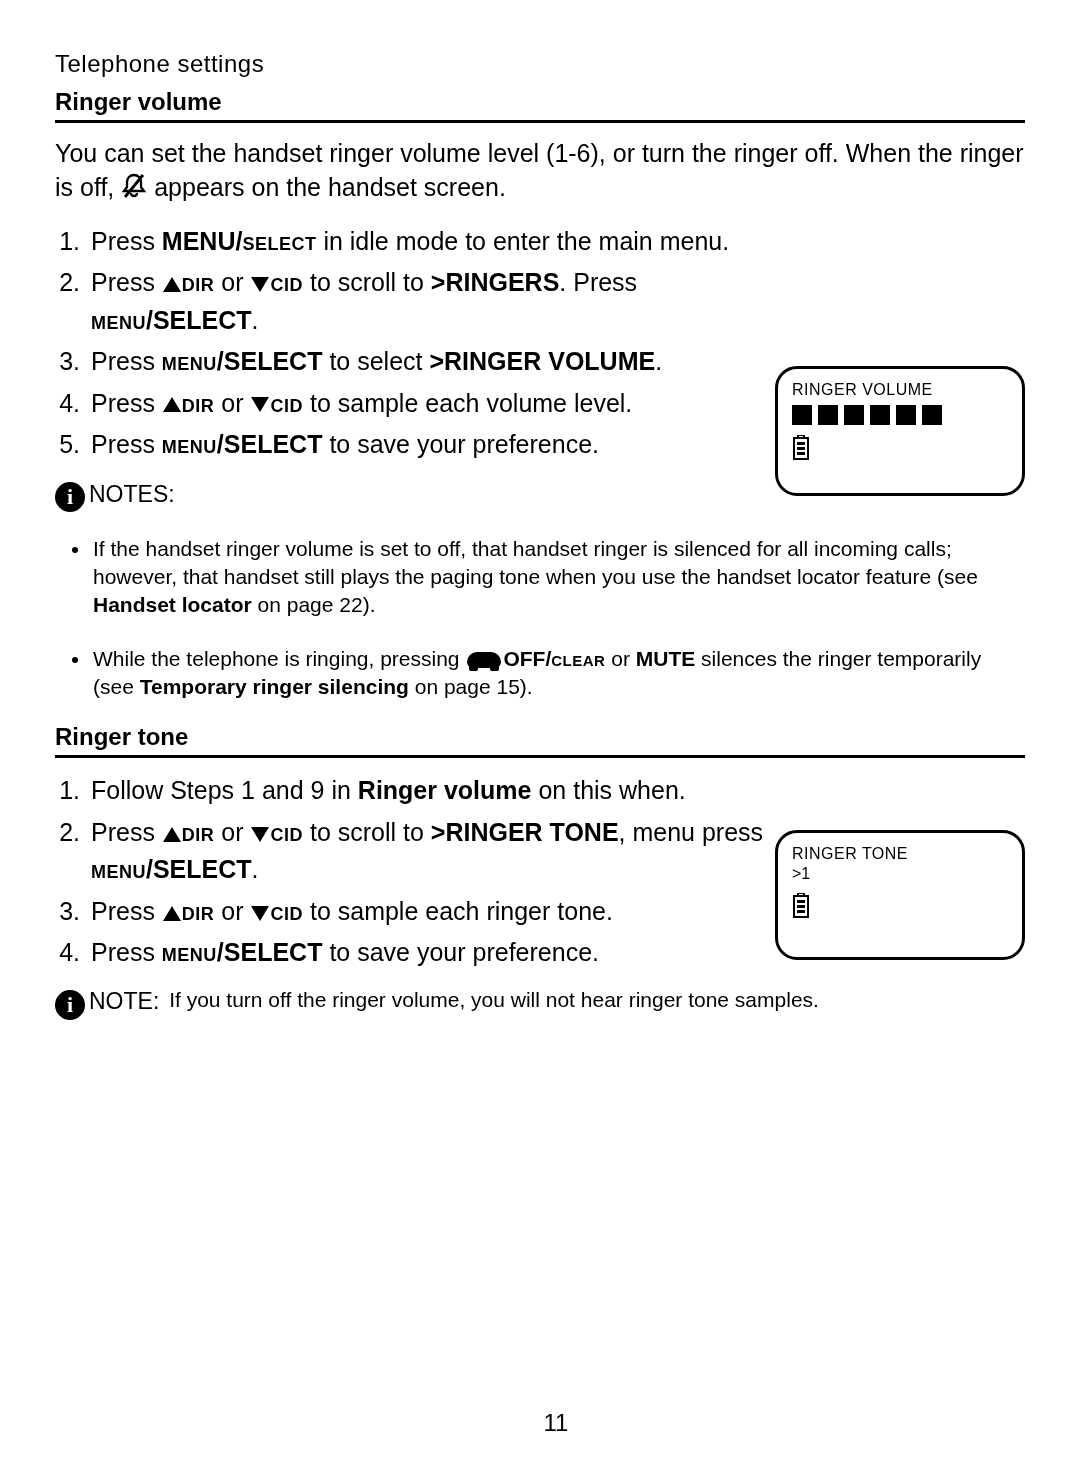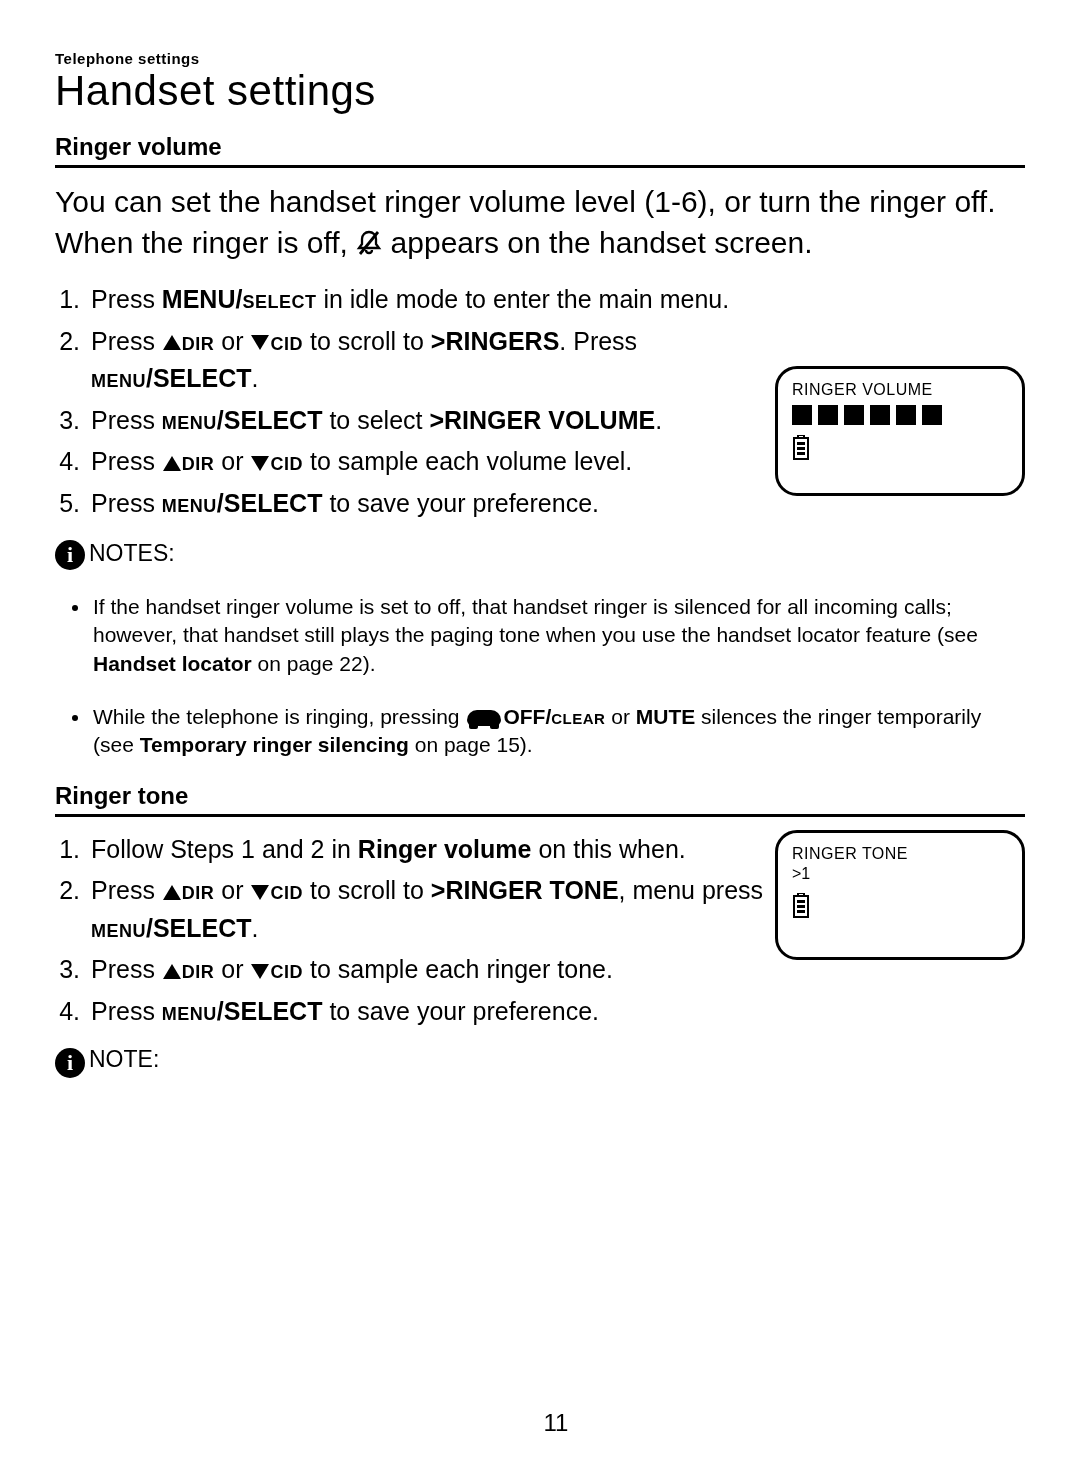--- a/index.html
+++ b/index.html
@@ -11,42 +11,42 @@
     color: #000;
   }
   .page {
     width: 1080px;
     min-height: 1465px;
     padding: 50px 55px 0 55px;
     box-sizing: border-box;
     position: relative;
   }
   .eyebrow {
-    font-size: 15px;
+    font-size: 24px;
     letter-spacing: .5px;
-    font-weight: bold;
+    margin-bottom: 6px;
   }
   h1.title {
     font-size: 42px;
     font-weight: 400;
     margin: 0 0 18px 0;
     letter-spacing: .5px;
   }
   h2.section {
     font-size: 24px;
     font-weight: 700;
     margin: 10px 0 4px 0;
   }
   hr.rule {
     border: none;
     border-top: 3px solid #000;
     margin: 2px 0 14px 0;
   }
   p.body {
-    font-size: 30px;
+    font-size: 25px;
     line-height: 1.35;
     margin: 0 0 14px 0;
   }
   ol.steps {
     font-size: 25px;
     line-height: 1.5;
     margin: 0 0 16px 0;
     padding-left: 32px;
   }
   ol.steps li {
@@ -192,21 +192,20 @@
 
   .content-left-wide { max-width: 970px; }
   .content-left-narrow { max-width: 700px; }
 </style>
 </head>
 <body>
 
 <div class="page">
 
   <div class="eyebrow">Telephone settings</div>
-  <h1 class="title">Handset settings</h1>
 
   <h2 class="section">Ringer volume</h2>
   <hr class="rule">
 
   <p class="body content-left-wide">
     <span>You can set the handset ringer volume level (1-6), or turn the ringer off. When the ringer is off, </span>
     <span class="bell-off-icon">
       <svg width="26" height="28" viewBox="0 0 26 28">
         <path d="M13 3c-4 0-7 3-7 7v5l-3 4h20l-3-4v-5c0-4-3-7-7-7z" fill="none" stroke="#000" stroke-width="2.3"></path>
         <path d="M10 21c0 1.7 1.3 3 3 3s3-1.3 3-3" fill="none" stroke="#000" stroke-width="2.3"></path>
@@ -282,32 +281,32 @@
         <rect x="2" y="3" width="14" height="21" fill="none" stroke="#000" stroke-width="2"></rect>
         <rect x="5" y="7" width="8" height="3" fill="#000"></rect>
         <rect x="5" y="12" width="8" height="3" fill="#000"></rect>
         <rect x="5" y="17" width="8" height="3" fill="#000"></rect>
       </svg>
     </div>
   </div>
 
   <ol class="steps content-left-narrow">
     <li>
-      <span>Follow Steps 1 and 2 in </span><span class="bold">Ringer volume</span><span> on this when.</span>
+      <span>Follow Steps 1 and 9 in </span><span class="bold">Ringer volume</span><span> on this when.</span>
     </li>
     <li>
       <span>Press </span><span class="tri-up"></span><span class="bold smallcaps">dir</span><span> or </span><span class="tri-down"></span><span class="bold smallcaps">cid</span><span> to scroll to </span><span class="bold">&gt;RINGER TONE</span><span>, menu press </span><span class="bold"><span class="smallcaps">menu</span><span>/SELECT</span></span><span>.</span>
     </li>
     <li>
       <span>Press </span><span class="tri-up"></span><span class="bold smallcaps">dir</span><span> or </span><span class="tri-down"></span><span class="bold smallcaps">cid</span><span> to sample each ringer tone.</span>
     </li>
     <li>
       <span>Press </span><span class="bold"><span class="smallcaps">menu</span><span>/SELECT</span></span><span> to save your preference.</span>
     </li>
   </ol>
 
   <div class="note-inline">
-    <span class="info-icon">i</span><span class="lead">NOTE:</span>&nbsp;
+    <span class="info-icon">i</span><span class="lead">NOTE:</span>&nbsp;<span>If you turn off the ringer volume, you will not hear ringer tone samples.</span>
   </div>
 
   <div class="pagenum">11</div>
 
 </div>
 
 </body></html>

